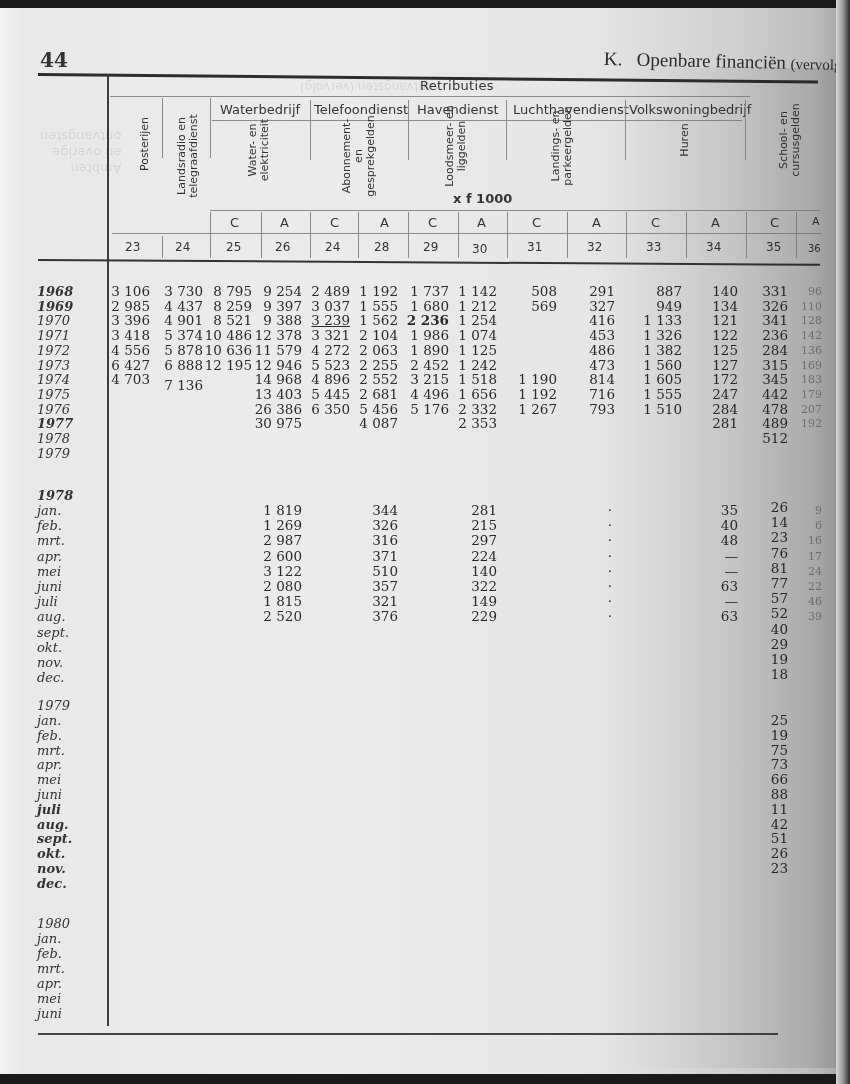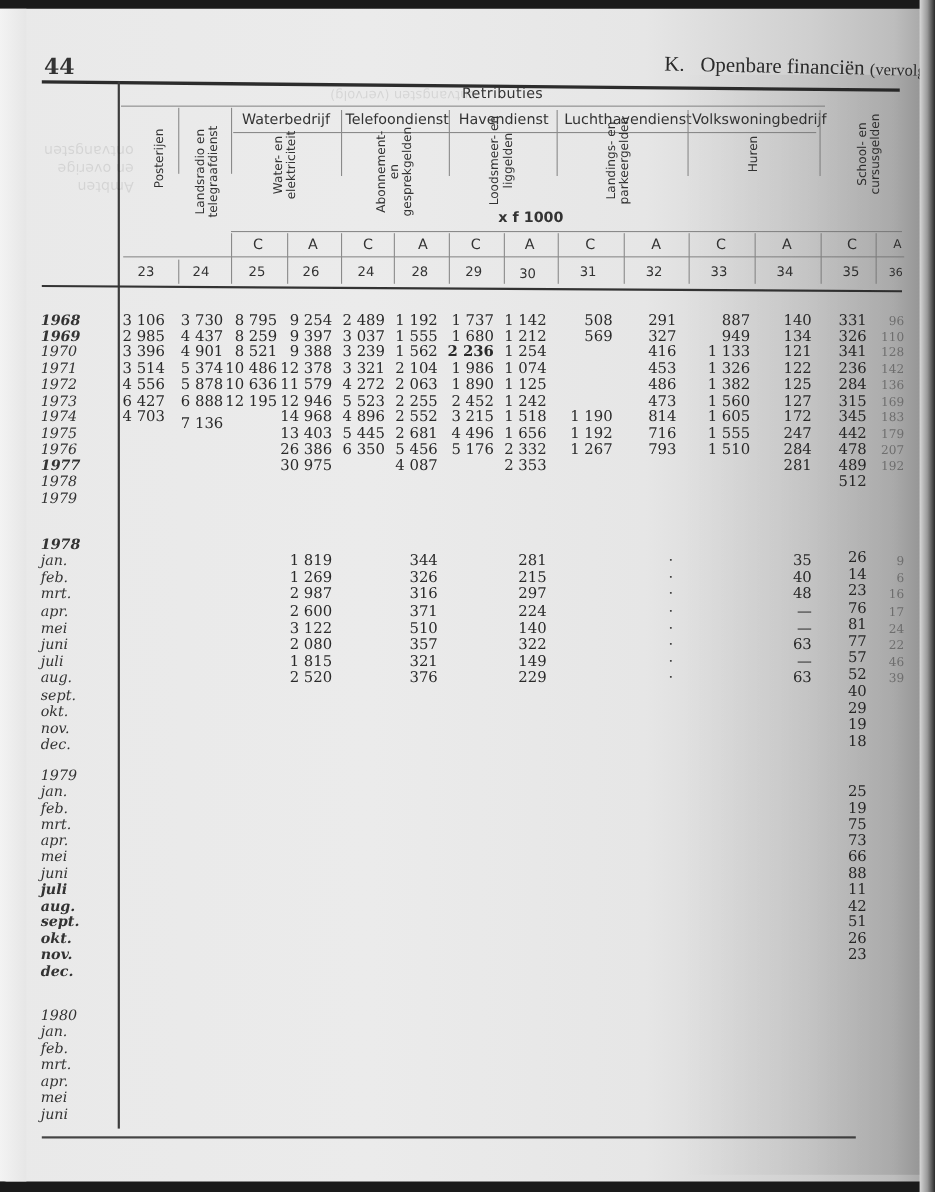--- a/index.html
+++ b/index.html
@@ -214,34 +214,34 @@
         <div class="cell b" style="top: 290.7px; right: 100px;">134</div>
         <div class="cell" style="top: 290.7px; right: 50px;">326</div>
         <div class="cell faint" style="top: 290.7px; right: 16px;">110</div>
       </div>
       <div>
         <div class="row-label" style="top: 305.4px; left: 37px;">1970</div>
         <div class="cell" style="top: 305.4px; right: 688px;">3 396</div>
         <div class="cell" style="top: 305.4px; right: 635px;">4 901</div>
         <div class="cell" style="top: 305.4px; right: 586px;">8 521</div>
         <div class="cell b" style="top: 305.4px; right: 536px;">9 388</div>
-        <div class="cell" style="top: 305.4px; right: 488px;">3 239</div>
+        <div class="cell" style="top: 305.4px; right: 488px; text-decoration: underline;">3 239</div>
         <div class="cell b" style="top: 305.4px; right: 440px;">1 562</div>
         <div class="cell" style="top: 305.4px; right: 389px; font-weight: bold;">2 236</div>
         <div class="cell" style="top: 305.4px; right: 341px;">1 254</div>
         <div class="cell" style="top: 305.4px; right: 281px;"></div>
         <div class="cell b" style="top: 305.4px; right: 223px;">416</div>
         <div class="cell" style="top: 305.4px; right: 156px;">1 133</div>
         <div class="cell b" style="top: 305.4px; right: 100px;">121</div>
         <div class="cell" style="top: 305.4px; right: 50px;">341</div>
         <div class="cell faint" style="top: 305.4px; right: 16px;">128</div>
       </div>
       <div>
         <div class="row-label" style="top: 320.1px; left: 37px;">1971</div>
-        <div class="cell" style="top: 320.1px; right: 688px;">3 514</div>
+        <div class="cell" style="top: 320.1px; right: 688px;">3 418</div>
         <div class="cell" style="top: 320.1px; right: 635px;">5 374</div>
         <div class="cell" style="top: 320.1px; right: 586px;">10 486</div>
         <div class="cell b" style="top: 320.1px; right: 536px;">12 378</div>
         <div class="cell" style="top: 320.1px; right: 488px;">3 321</div>
         <div class="cell b" style="top: 320.1px; right: 440px;">2 104</div>
         <div class="cell" style="top: 320.1px; right: 389px;">1 986</div>
         <div class="cell" style="top: 320.1px; right: 341px;">1 074</div>
         <div class="cell" style="top: 320.1px; right: 281px;"></div>
         <div class="cell b" style="top: 320.1px; right: 223px;">453</div>
         <div class="cell" style="top: 320.1px; right: 156px;">1 326</div>

